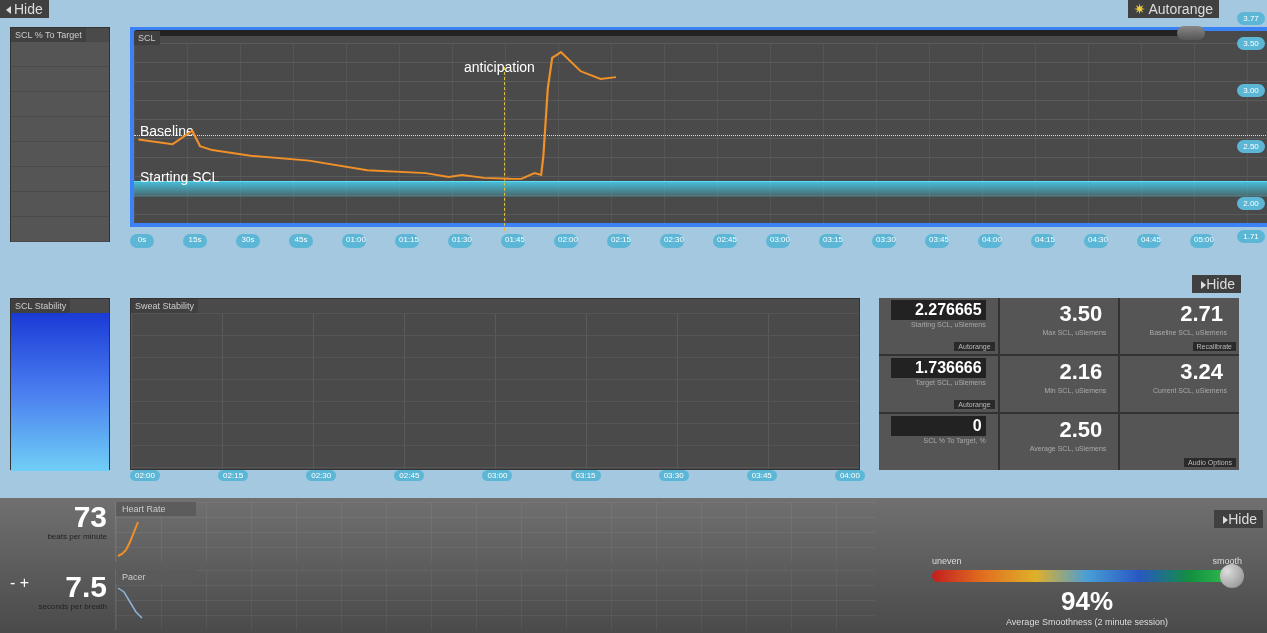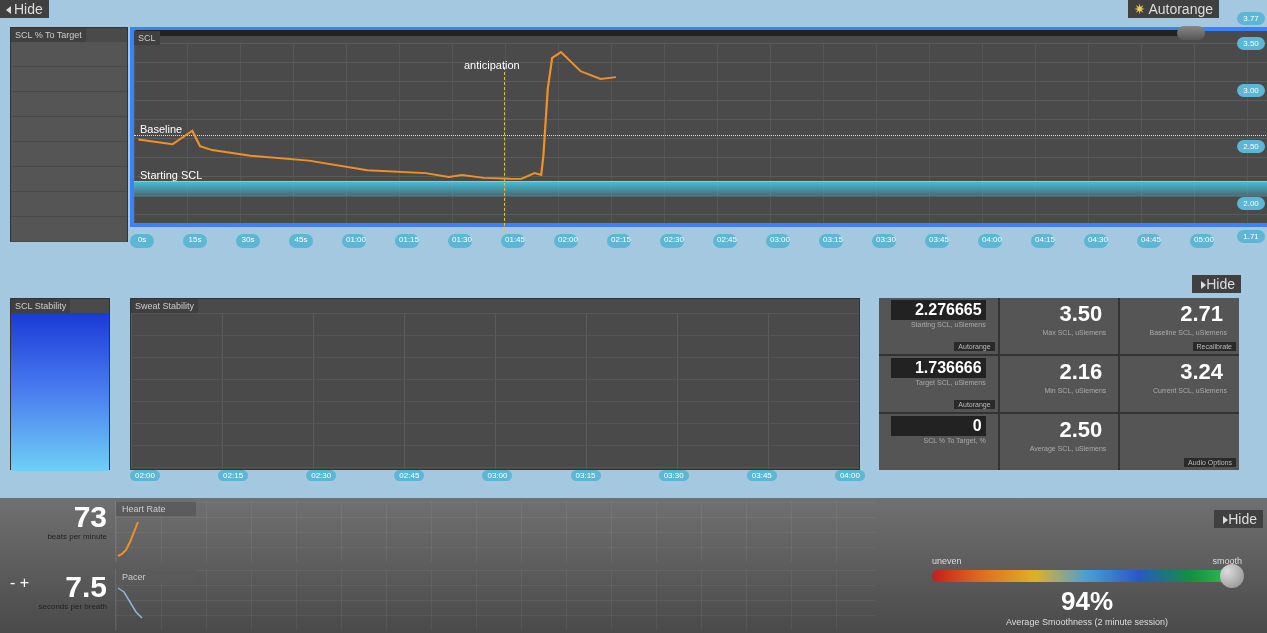--- a/index.html
+++ b/index.html
@@ -24,21 +24,21 @@
   .arrow.l { border-right:5px solid #ddd; margin-right:3px;}
   .arrow.r { border-left:5px solid #ddd; margin-left:3px;}
   .small-panel {
     position:absolute; background:#4a4a4a; border:1px solid #333;
   }
   .panel-label {
     background:#404040; color:#ccc; font-size:9px; padding:2px 4px;
     display:inline-block;
   }
   
-  #scl-pct { top:27px; left:10px; width:118px; height:215px; }
+  #scl-pct { top:27px; left:10px; width:100px; height:215px; }
   #scl-pct .grid { height:200px; background: repeating-linear-gradient(to bottom,#555 0,#555 24px,#4a4a4a 24px,#4a4a4a 25px);}
   
   #scl-chart {
     position:absolute; top:27px; left:130px; width:1180px; height:200px;
     background:#4a4a4a; border:4px solid #3b82f6;
   }
   #scl-chart .grid {
     position:absolute; inset:12px 0 0 0;
     background:
       repeating-linear-gradient(to bottom,#5a5a5a 0,#5a5a5a 1px,transparent 1px,transparent 19px),
@@ -141,21 +141,21 @@
     background:linear-gradient(to right,#c41e1e,#e07020,#e0b028,#4a9ed6,#2858c4,#139040,#3cca54);
     position:relative;
   }
   #smoothness .knob {
     position:absolute; right:-2px; top:-6px; width:24px; height:24px;
     background:radial-gradient(circle at 30% 30%,#ddd,#888); border-radius:50%;
   }
   #smoothness .pct { color:#fff; font-size:26px; font-weight:bold;}
   #smoothness .sub { color:#ddd; font-size:9px;}
   .hide-bottom { position:absolute; top:12px; right:4px;}
-  .annot { position:absolute; color:#fff; font-size:11px; }
+  .annot { position:absolute; color:#fff; font-size:14px; }
   .vrule { position:absolute; width:0; border-left:1px dashed #e0c040;}
 </style>
 </head>
 <body>
 
 <div class="topbar">
   <button class="hide-btn left"><span class="arrow l"></span><span>Hide</span></button>
   <button class="hide-btn right" style="right:48px"><span style="color:#f0d040;margin-right:3px">✷</span><span>Autorange</span></button>
 </div>
 

